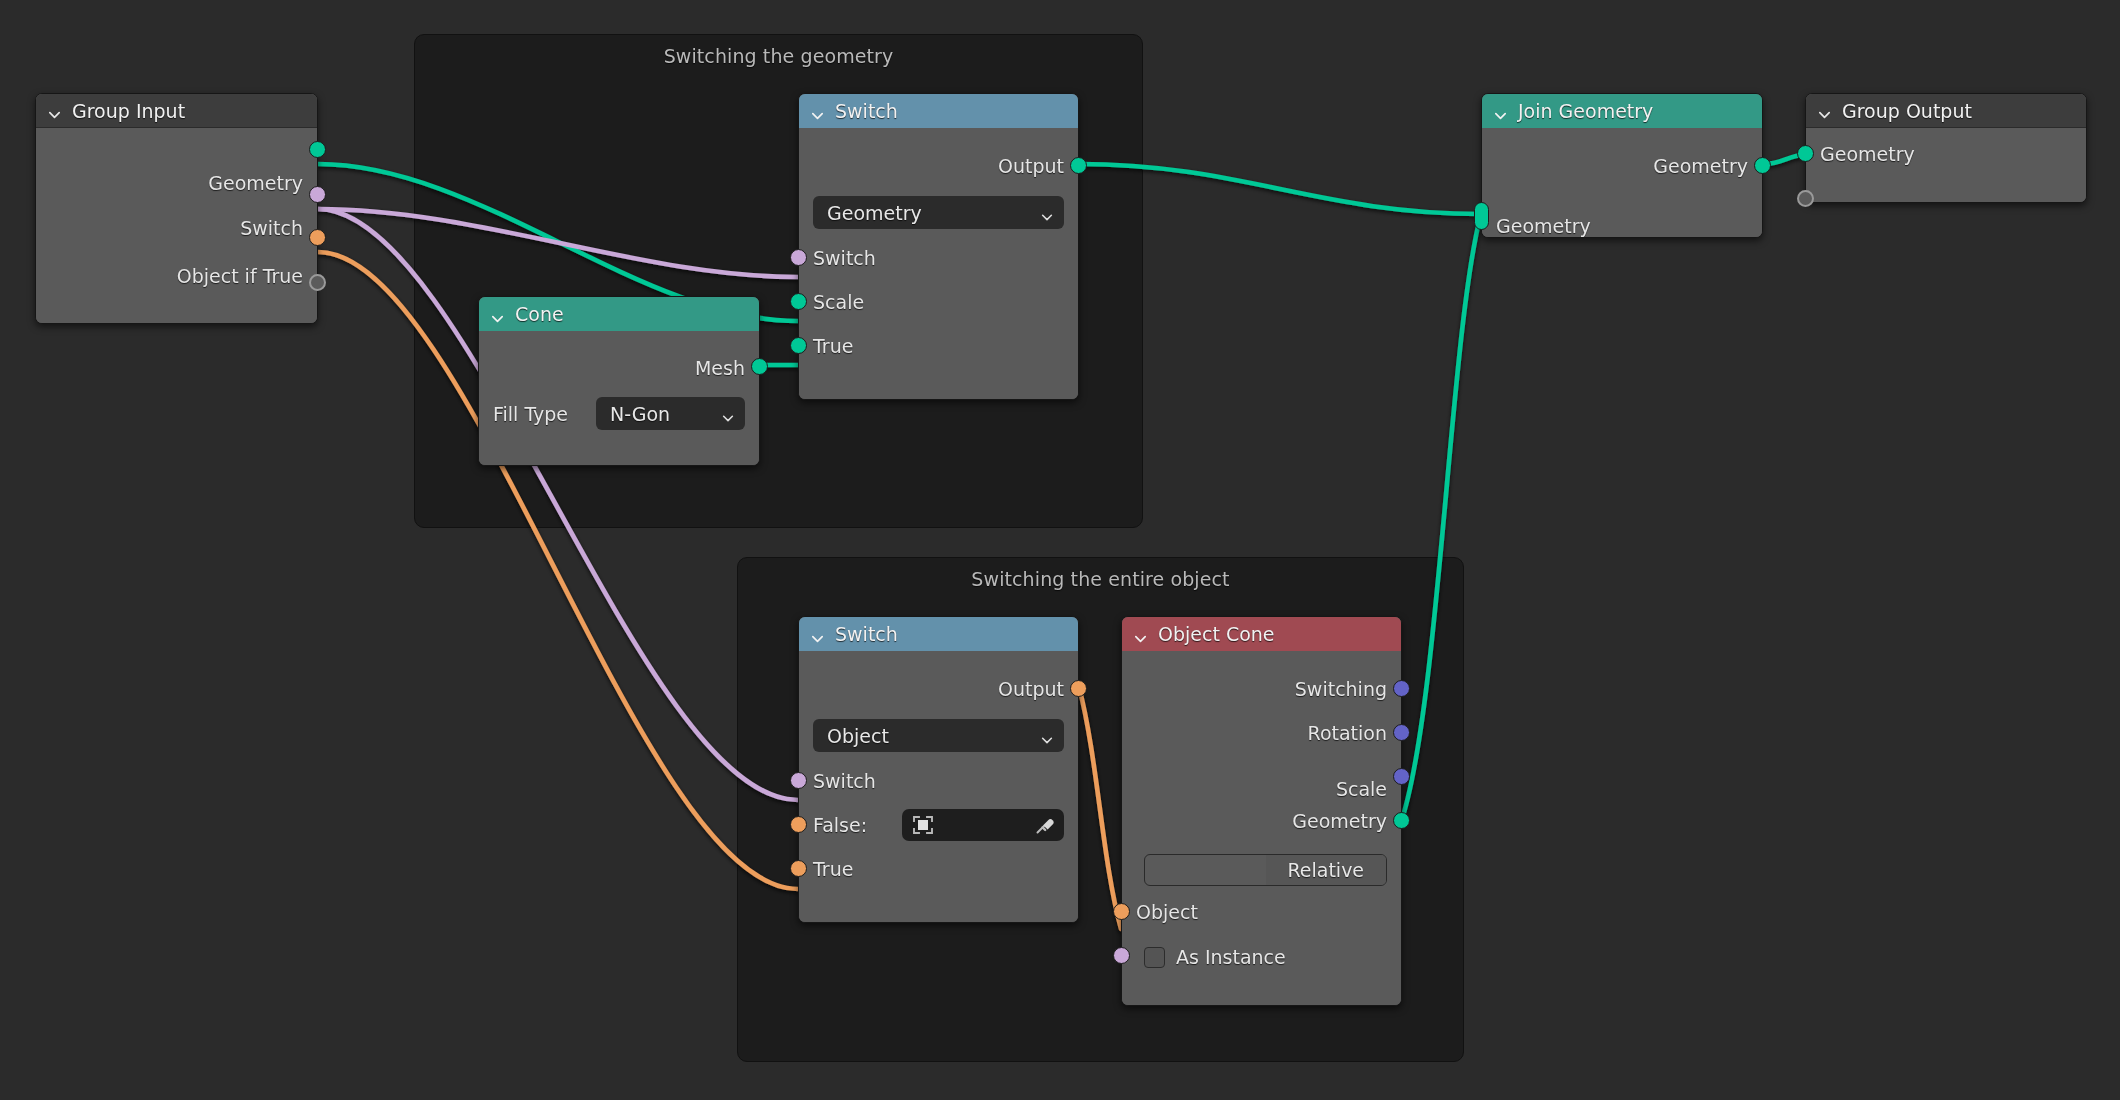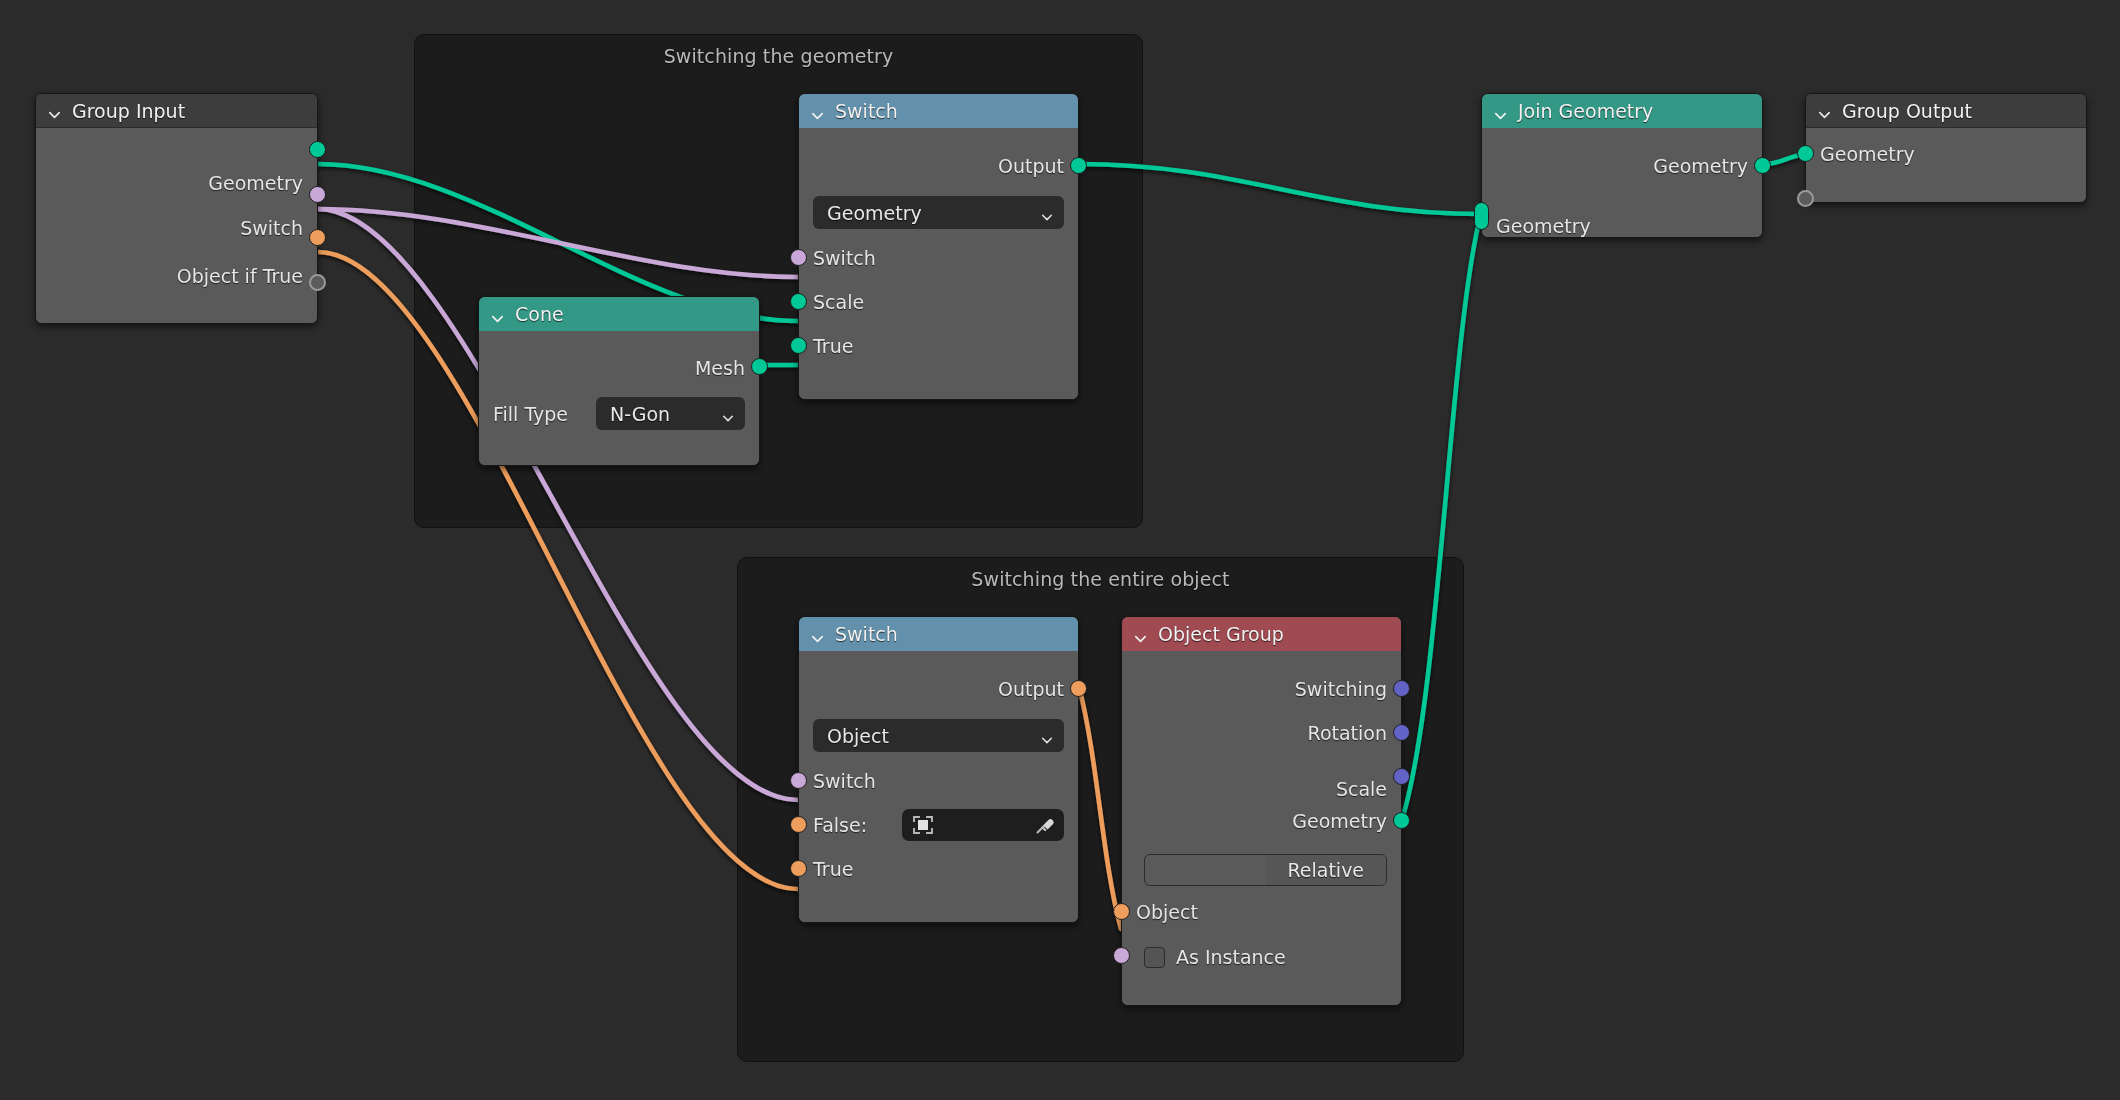--- a/index.html
+++ b/index.html
@@ -440,21 +440,21 @@
   </div>
 
   <div class="node" style="left:1121px; top:616px; width:281px; height:390px;">
     <div class="node-inner">
       <div class="node-header hdr-red">
         <span class="chev">
           <svg viewBox="0 0 16 16">
               <path d="M3 6 L8 11 L13 6" stroke="#f2f2f2" stroke-width="1.8" fill="none" stroke-linecap="round" stroke-linejoin="round"></path>
             </svg>
         </span>
-        <span>Object Group</span>
+        <span>Object Cone</span>
       </div>
       <div class="node-body">
         <div class="row out" style="top:22px;">
           <span>Switching</span>
         </div>
         <div class="row out" style="top:66px;padding-left:38px;">
           <span>Rotation</span>
         </div>
         <div class="row out" style="top:122px;">
           <span>Scale</span>

